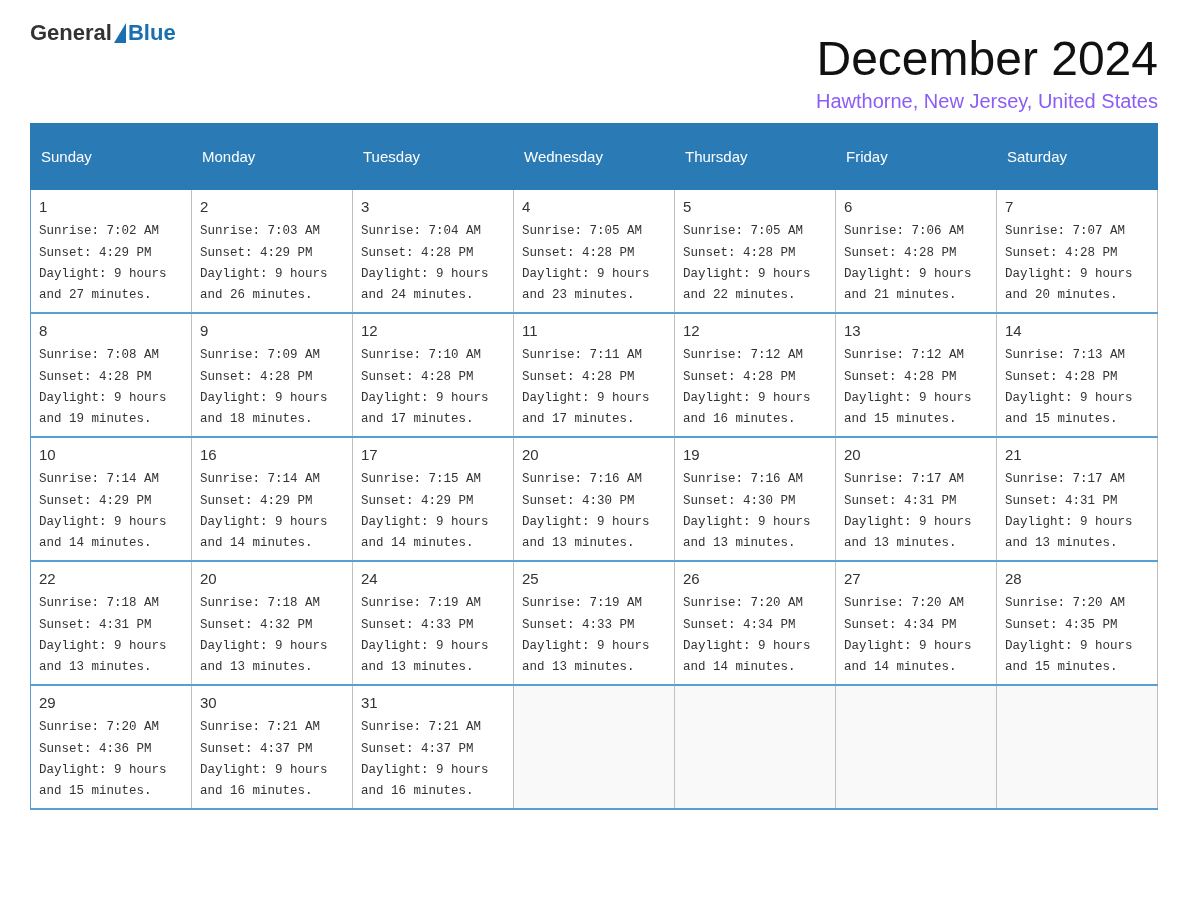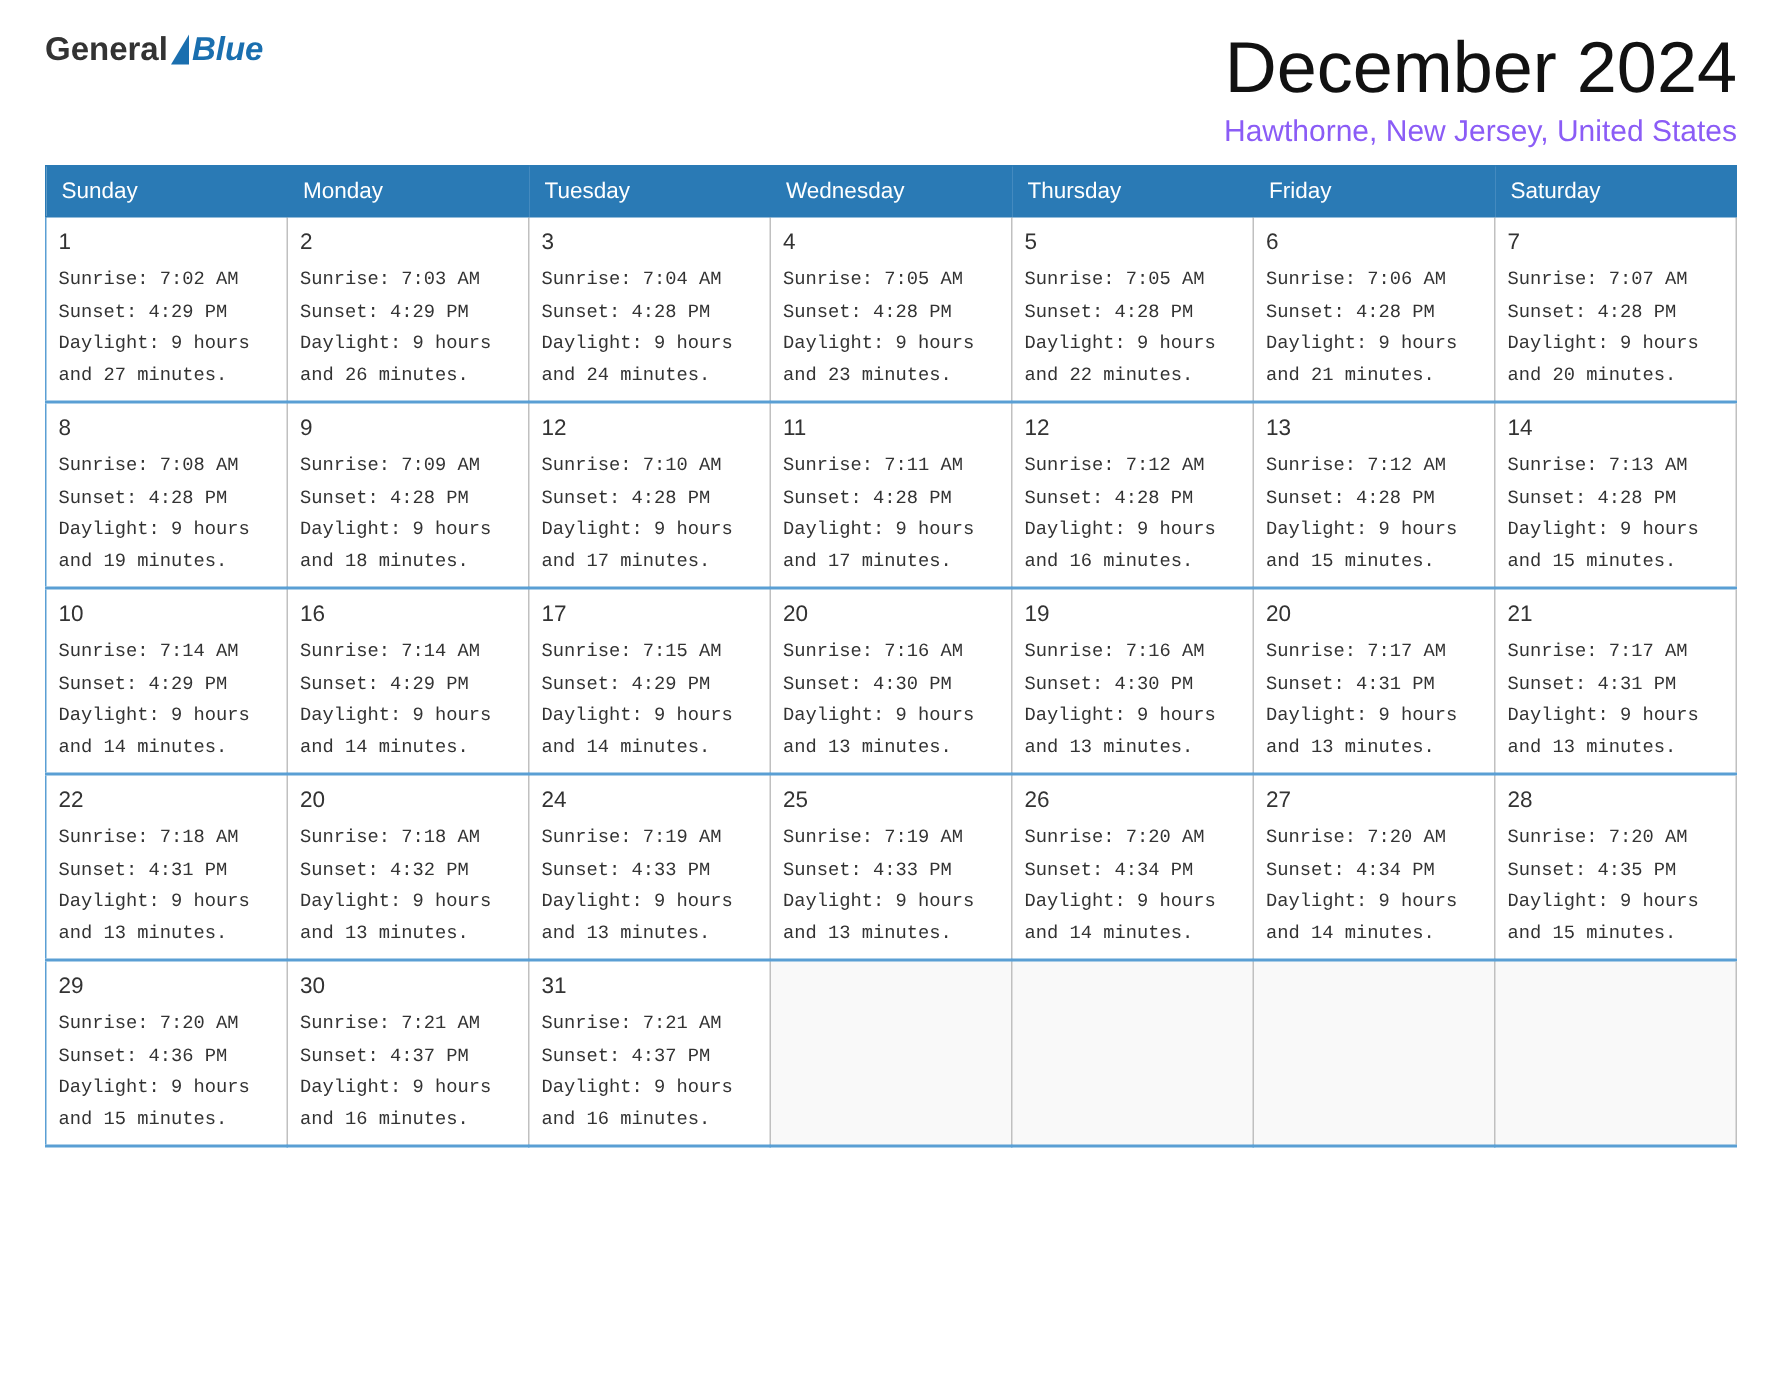--- a/index.html
+++ b/index.html
@@ -17,54 +17,55 @@
       gap: 42px;
     }
     .logo {
       display: flex;
       align-items: center;
       font-size: 22px;
       font-weight: bold;
       color: #333;
     }
     .logo-general { color: #333; }
-    .logo-blue { color: #1a6faf; font-style: italic; }
+    .logo-blue { color: #1a6faf; }
     .logo-triangle {
       display: inline-block;
       width: 0;
       height: 0;
       border-left: 12px solid transparent;
       border-right: 0px solid transparent;
       border-bottom: 20px solid #1a6faf;
       margin-left: 2px;
       margin-right: 2px;
     }
     .title-area {
       text-align: right;
+      margin-top: 13px;
     }
     .month-title {
       font-size: 48px;
       font-weight: normal;
       color: #111;
       line-height: 1.1;
     }
     .location-title {
       font-size: 20px;
       color: #8b5cf6;
       margin-top: 4px;
     }
     .calendar-table {
       width: 100%;
       border-collapse: collapse;
       margin-top: 10px;
     }
     .calendar-table th {
       background-color: #2a7ab5;
       color: #fff;
-      padding: 8px 10px;
+      padding: 24px 10px;
       text-align: left;
       font-size: 15px;
       font-weight: normal;
       border: 1px solid #2a7ab5;
     }
     .calendar-table td {
       border: 1px solid #c0c0c0;
       vertical-align: top;
       padding: 6px 8px;
       font-size: 13px;

